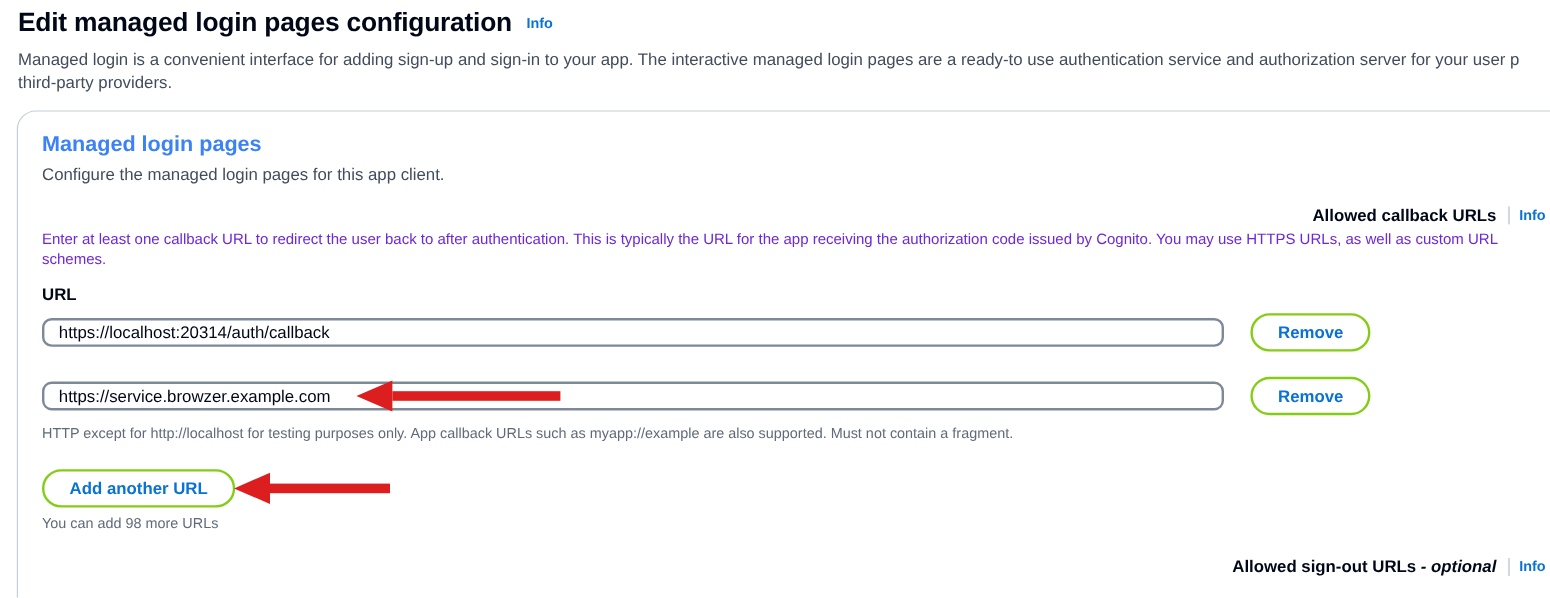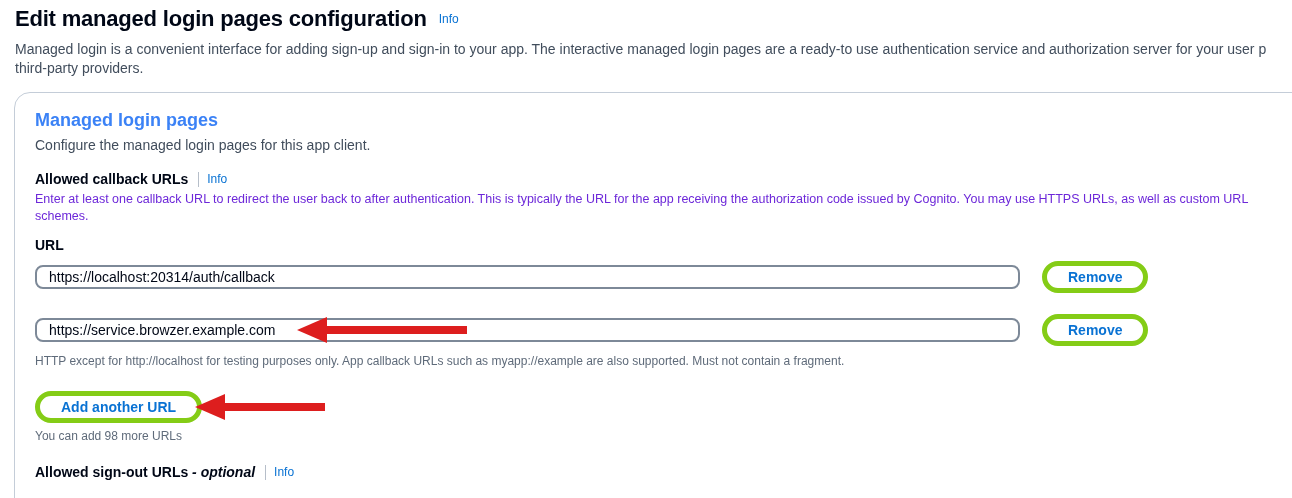--- a/index.html
+++ b/index.html
@@ -17,21 +17,21 @@
   .page-title-row { display: flex; align-items: center; gap: 12px; }
   h1.page-title {
     margin: 0;
     font-size: 22px;
     font-weight: 700;
     color: #000716;
     letter-spacing: -0.2px;
   }
   .info-link {
     font-size: 12px;
-    font-weight: 400;
+    font-weight: 700;
     color: #0972d3;
     text-decoration: none;
     cursor: pointer;
     white-space: nowrap;
   }
   .page-desc { margin-top: 8px; font-size: 14px; line-height: 19px; color: #414d5c; }
   .page-desc .clip-line { white-space: nowrap; overflow: hidden; width: 1277px; }
 
   
   .card {
@@ -40,21 +40,21 @@
     width: 1295px;              
     height: 520px;              
     background: #ffffff;
     border: 1px solid #c4cdd8;
     border-radius: 16px;
     padding: 17px 20px 20px 20px;
   }
   h2.card-title { margin: 0; font-size: 18px; font-weight: 700; color: #3b82f6; }
   .card-sub { margin-top: 6px; font-size: 14px; color: #414d5c; }
 
-  .field-label-row { display: flex; align-items: center; margin-top: 18px; }
+  .field-label-row { display: flex; align-items: center; margin-top: 18px; justify-content: flex-end; }
   .field-label { font-size: 14px; font-weight: 700; color: #000716; }
   .optional { font-style: italic; }
   .label-divider {
     width: 1px; height: 15px; background: #b6bec9;
     margin: 0 8px 0 10px; display: inline-block;
   }
   .field-desc { margin-top: 4px; font-size: 12.5px; line-height: 17px; color: #6d28d9; }
 
   .url-label { margin-top: 12px; font-size: 14px; font-weight: 700; color: #000716; }
 
@@ -69,21 +69,21 @@
     font-family: "Liberation Sans", sans-serif;
     font-size: 14px;
     color: #000716;
     outline: none;
     background: #ffffff;
   }
   .btn {
     box-sizing: border-box;
     height: 32px;
     background: #ffffff;
-    border: 5px solid #84cc16;
+    border: 2px solid #84cc16;
     border-radius: 16px;
     color: #0972d3;
     font-family: "Liberation Sans", sans-serif;
     font-size: 14px;
     font-weight: 700;
     padding: 0 21px;
     cursor: pointer;
     white-space: nowrap;
   }
   .remove-btn { margin-left: 22px; }

